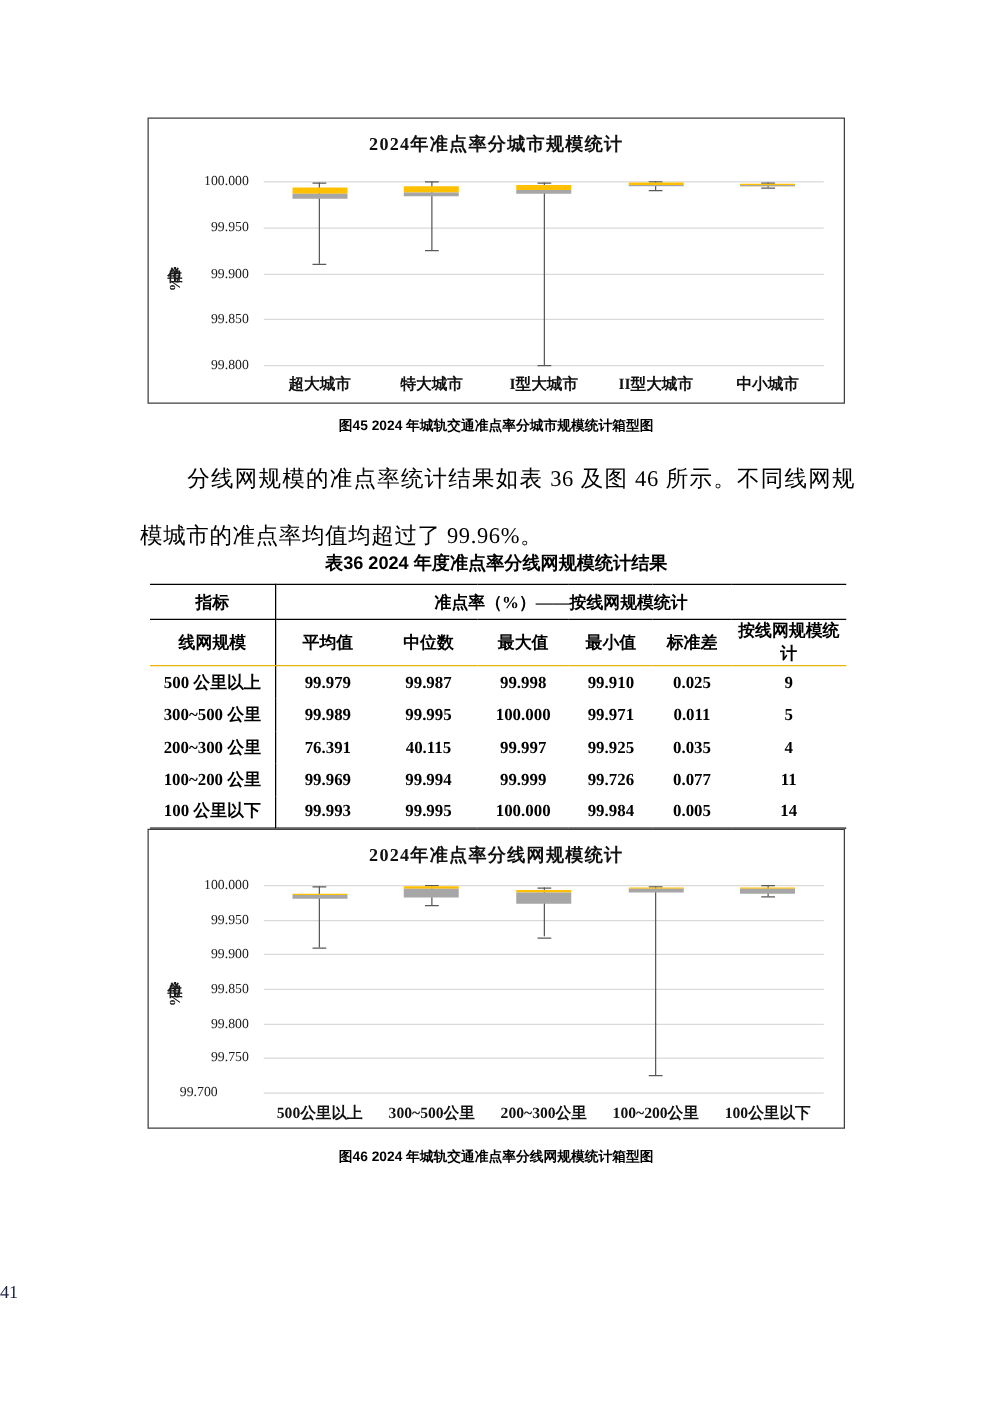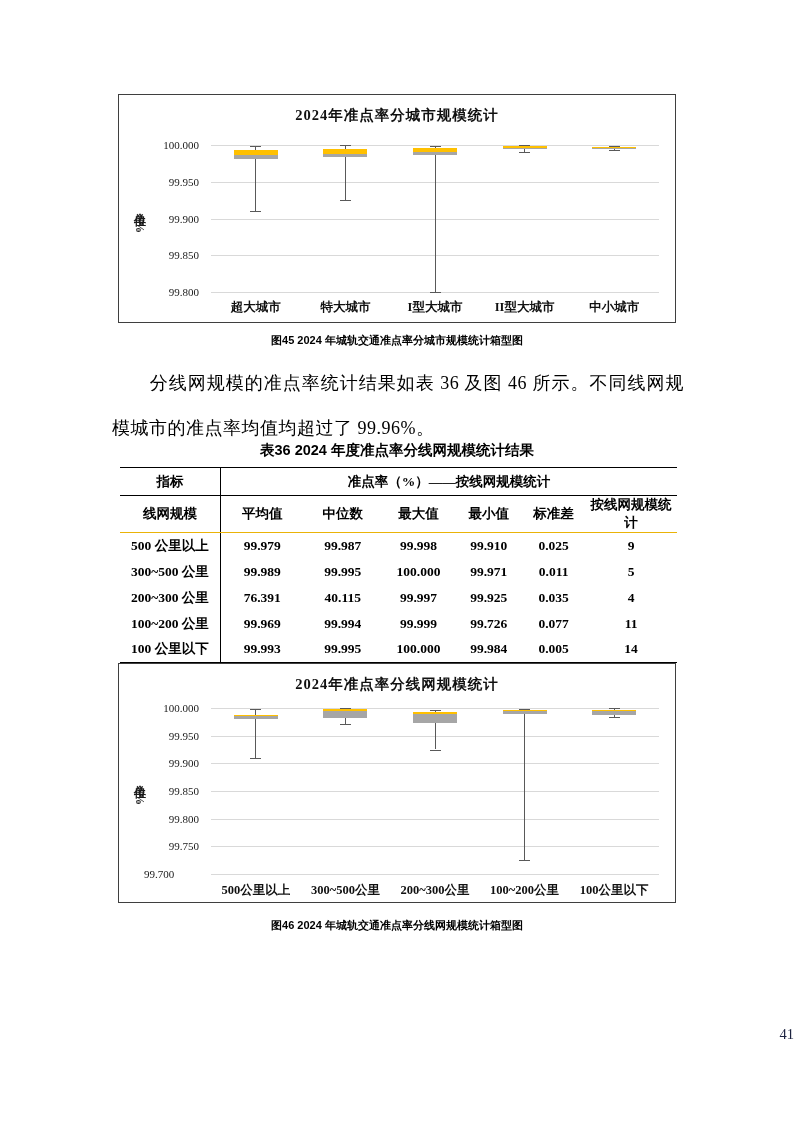--- a/index.html
+++ b/index.html
@@ -71,21 +71,21 @@
     font-size:13.5px; color:#000;
   }
   .t36 th, .t36 td { font-weight:bold; text-align:center; padding:0; }
   .t36 thead tr:nth-child(1) th { height:28px; border-top:1.8px solid #000; border-bottom:1px solid #000; }
   .t36 thead tr:nth-child(2) th { height:29px; border-bottom:1px solid #eab308; }
   .t36 tbody td { height:26px; }
   .t36 tbody tr:last-child td { border-bottom:1.8px solid #000; }
   .t36 .vline { border-right:1px solid #000; }
 
   .page-number {
-    position:absolute; left:0; top:1026px; width:100%; text-align:right;
+    position:absolute; left:0; top:1026px; width:100%; text-align:left;
     font-size:14.5px; color:#1c2340;
   }
 </style>
 </head>
 <body>
 
 <div class="page">
 
   <div class="chart" id="chart1">
     <div class="chart-title">2024年准点率分城市规模统计</div>

